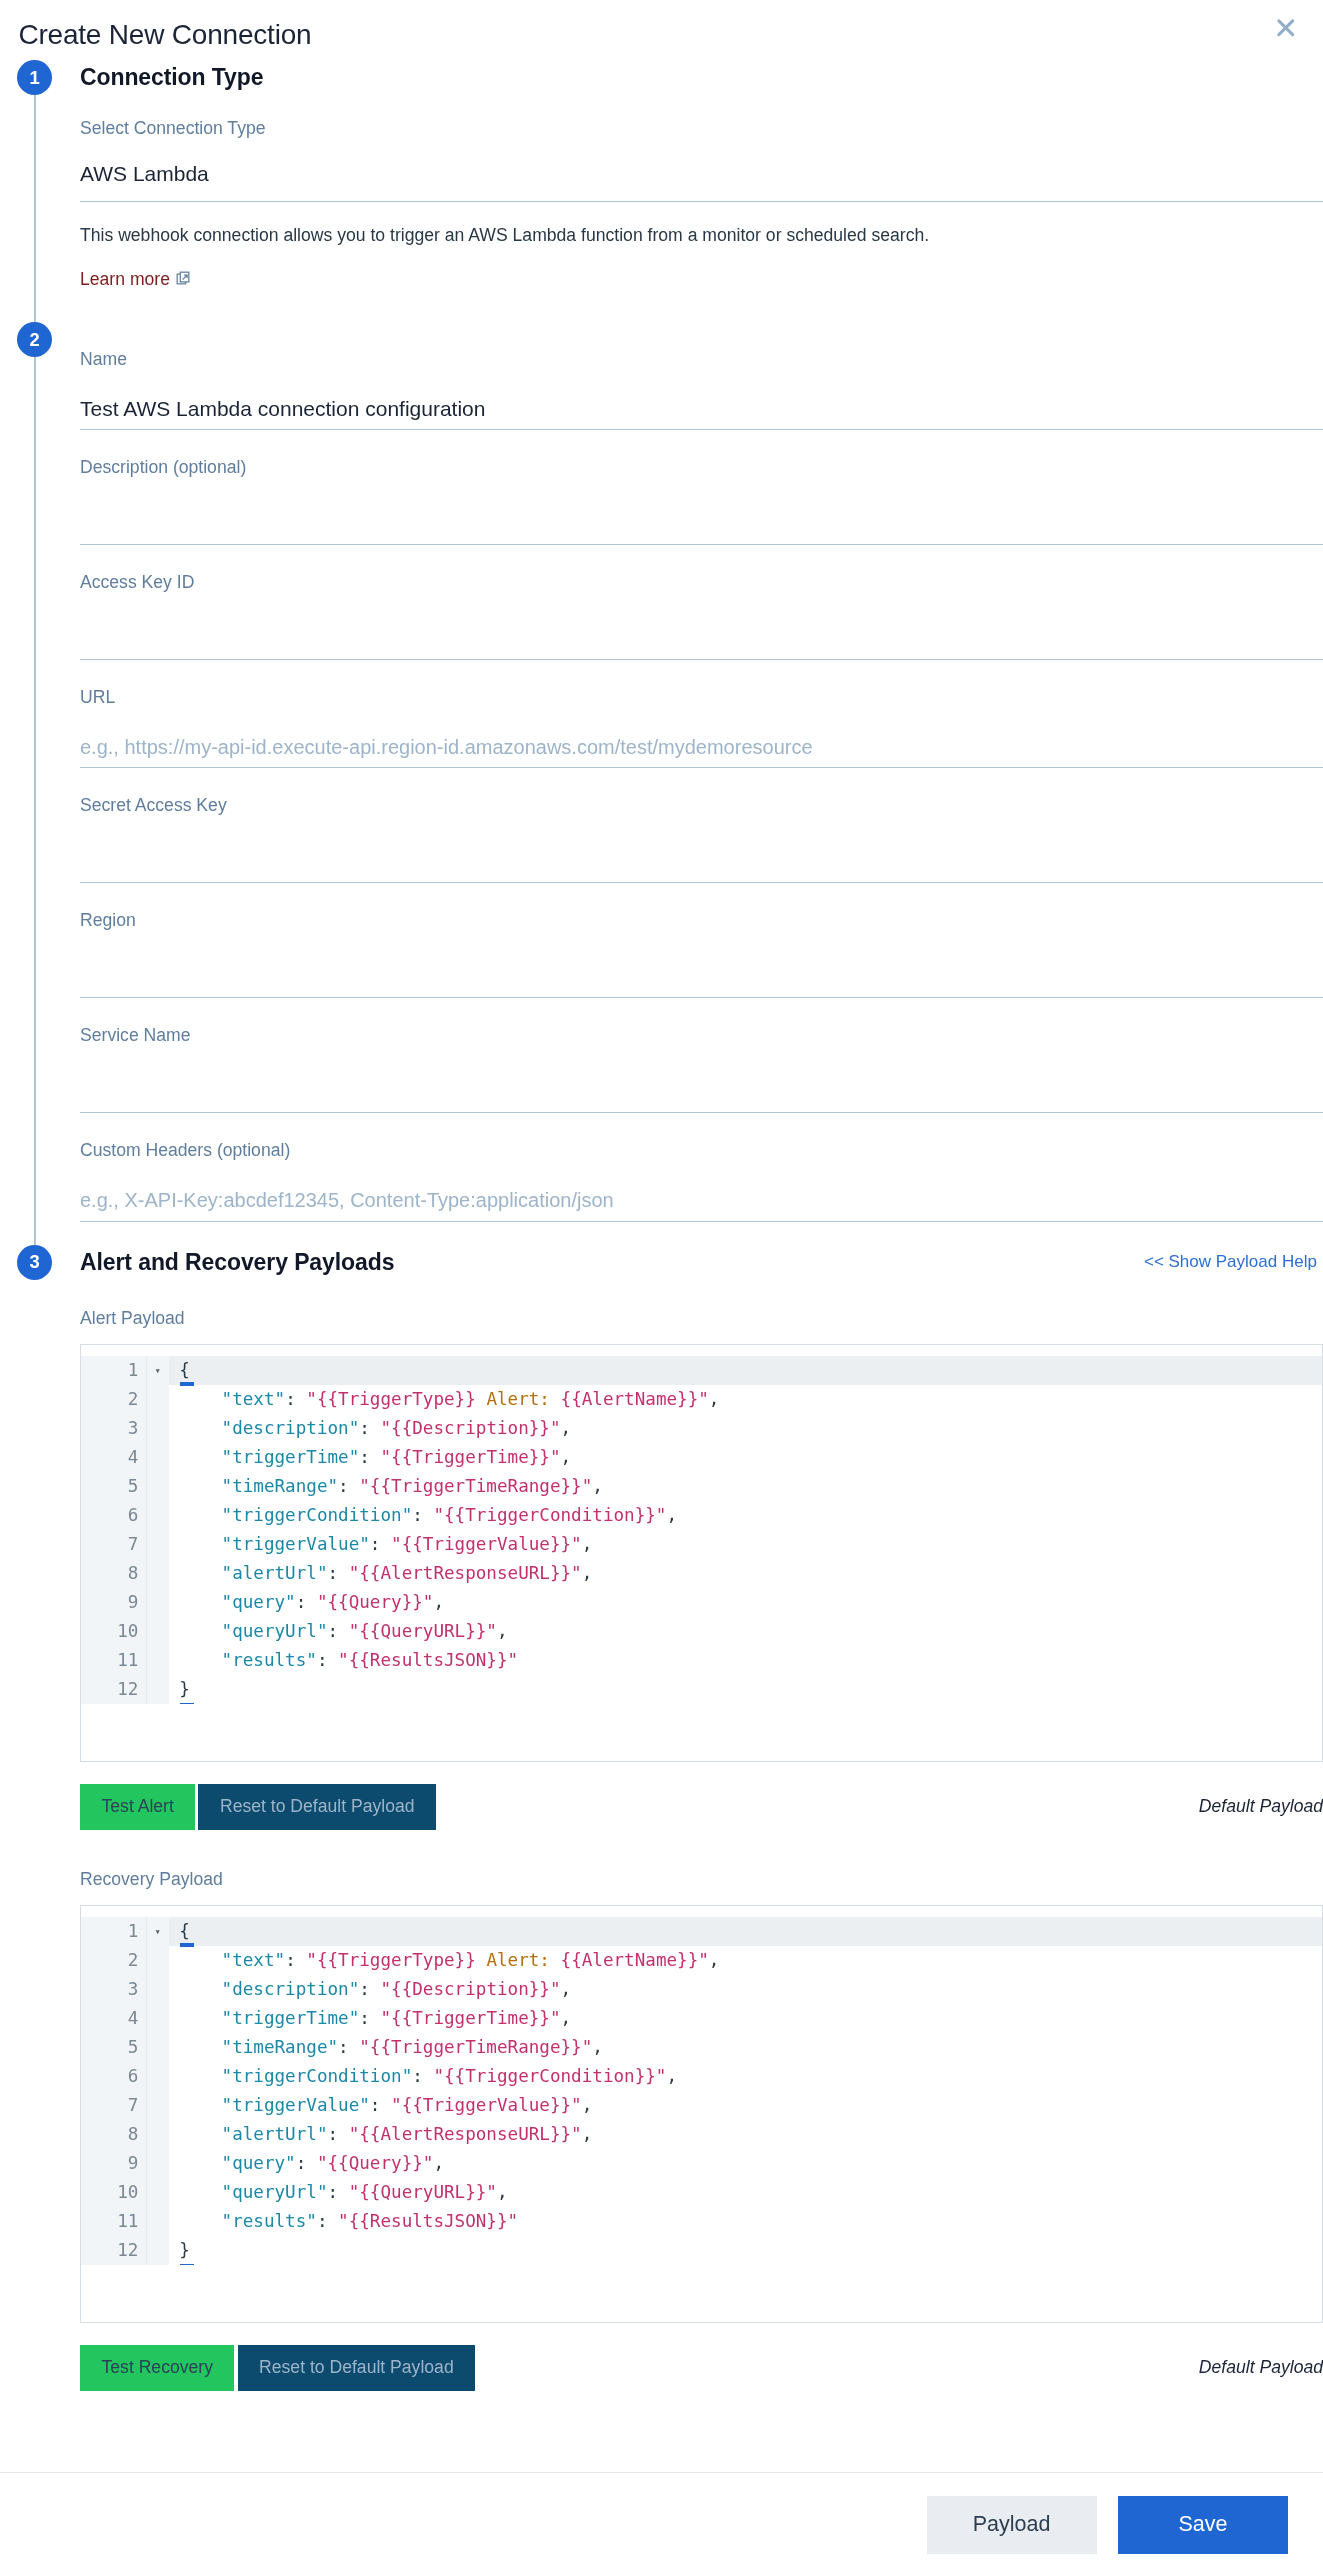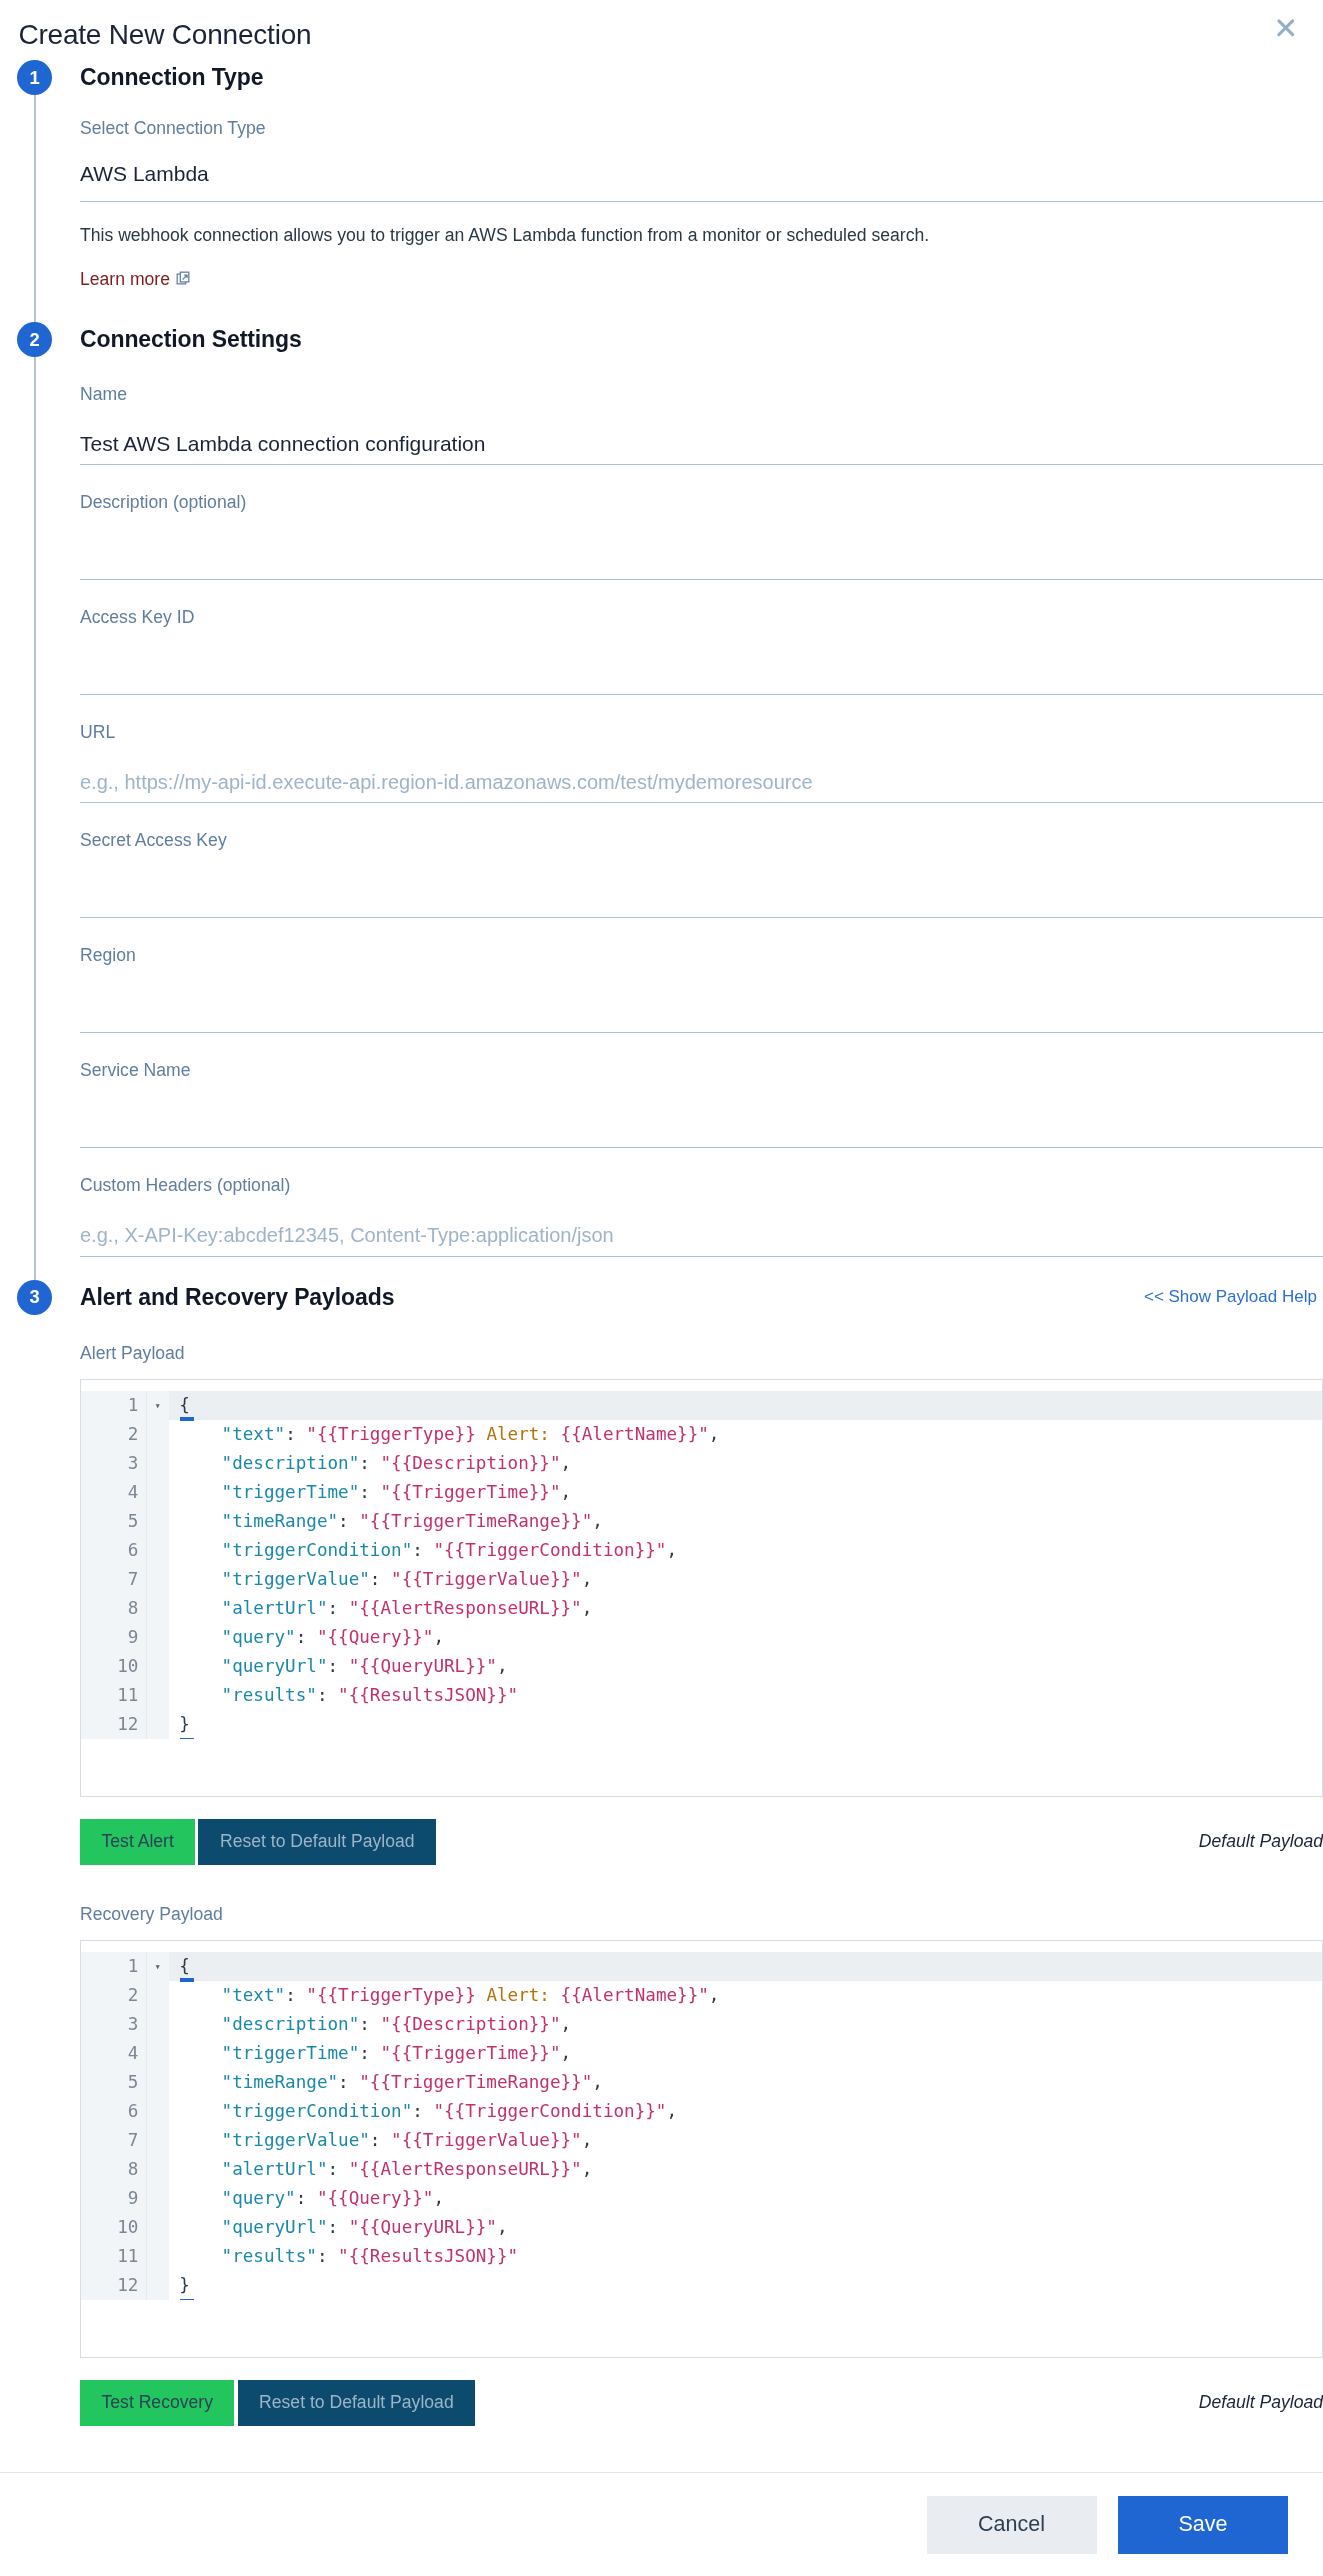--- a/index.html
+++ b/index.html
@@ -348,21 +348,20 @@
             </svg>
           </span>
         </div>
       </div>
     </div>
 
     <div class="step sec2">
       <div class="step-badge">2</div>
       <div class="step-rail"></div>
 
-      <div class="step-heading">Connection Settings</div>
 
       <div id="settings-fields">
           <div class="field">
             <div class="field-label">Name</div>
             <div class="field-input"><span class="val">Test AWS Lambda connection configuration</span></div>
           </div>
           <div class="field">
             <div class="field-label">Description (optional)</div>
             <div class="field-input empty"><span class="ph"></span></div>
           </div>
@@ -515,18 +514,18 @@
               <button class="btn-flat disabled">Reset to Default Payload</button>
               <div class="default-payload-tag">Default Payload</div>
             </div>
           </div>
         </div>
     </div>
 
   </div>
 
   <div class="footer">
-    <button class="btn-secondary">Cancel</button>
+    <button class="btn-secondary">Payload</button>
     <button class="btn-primary">Save</button>
   </div>
 
 </div>
 
 
 </body></html>

